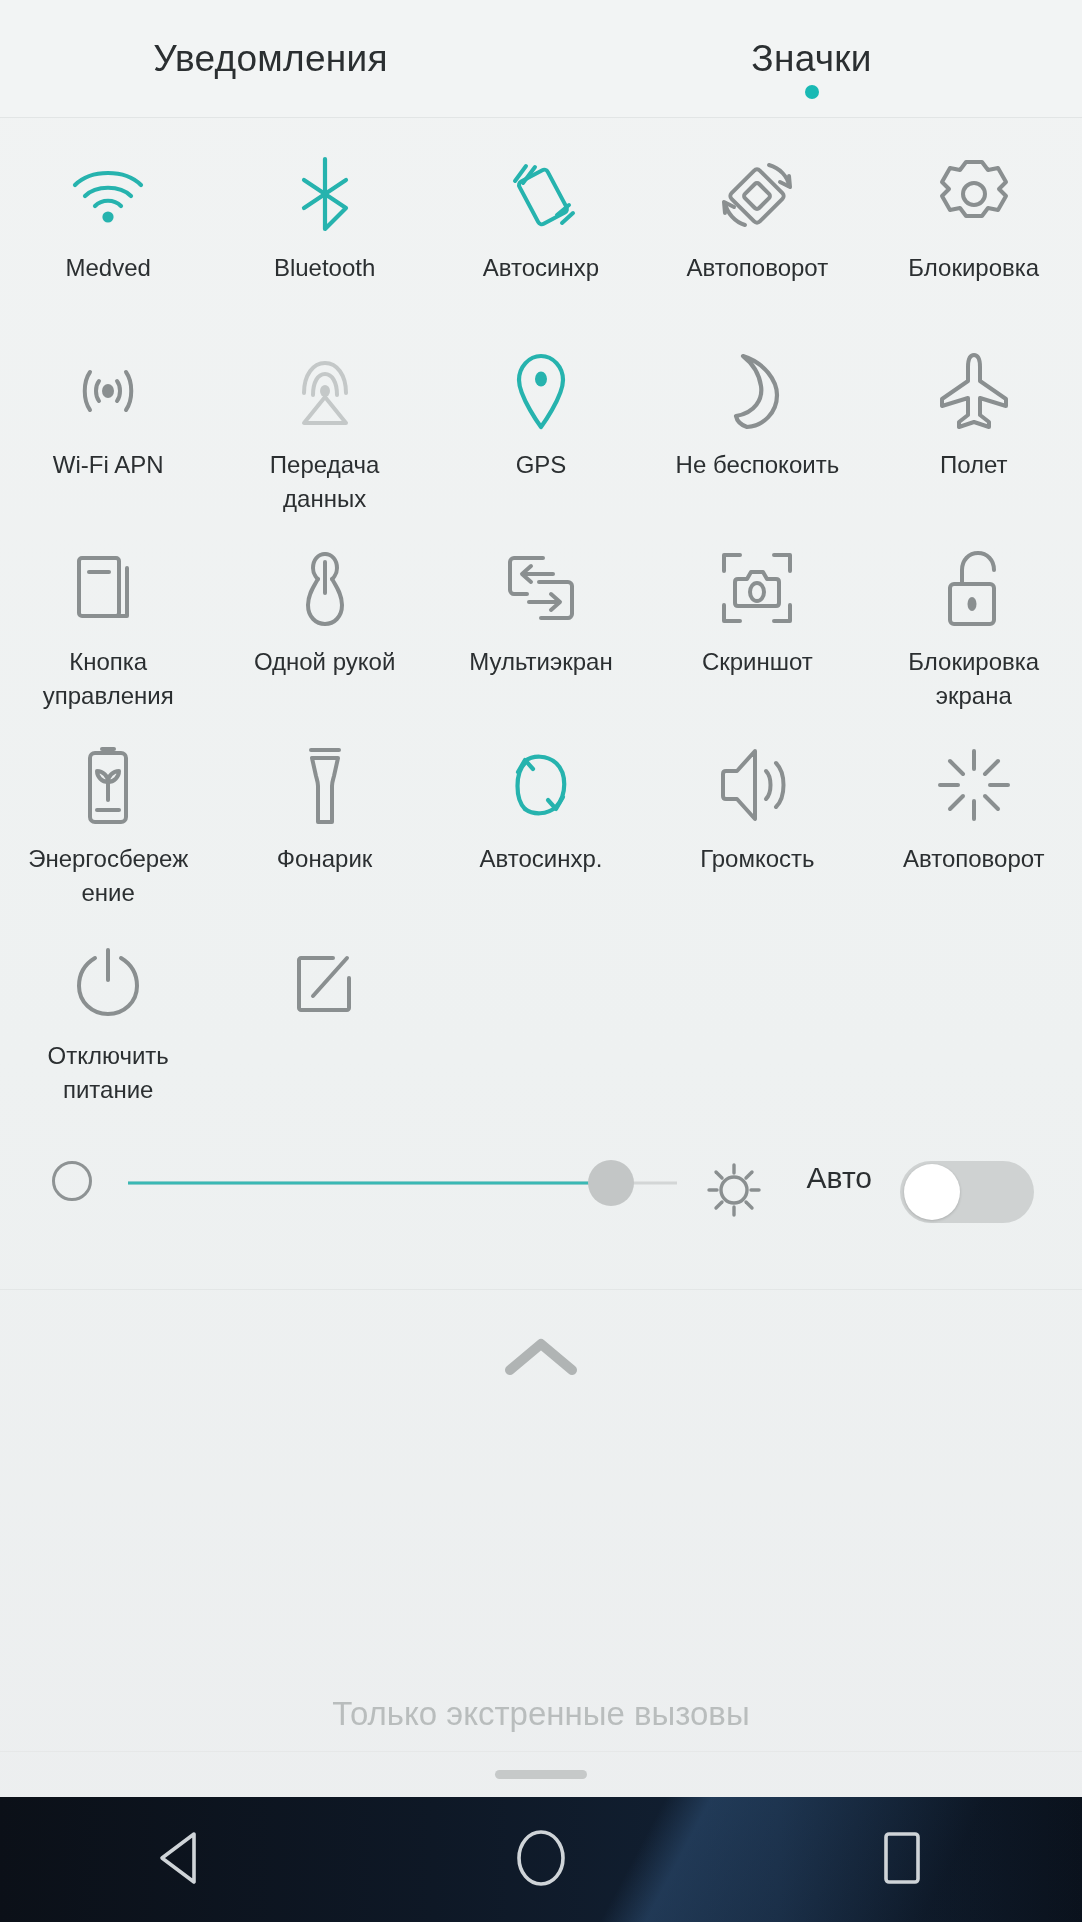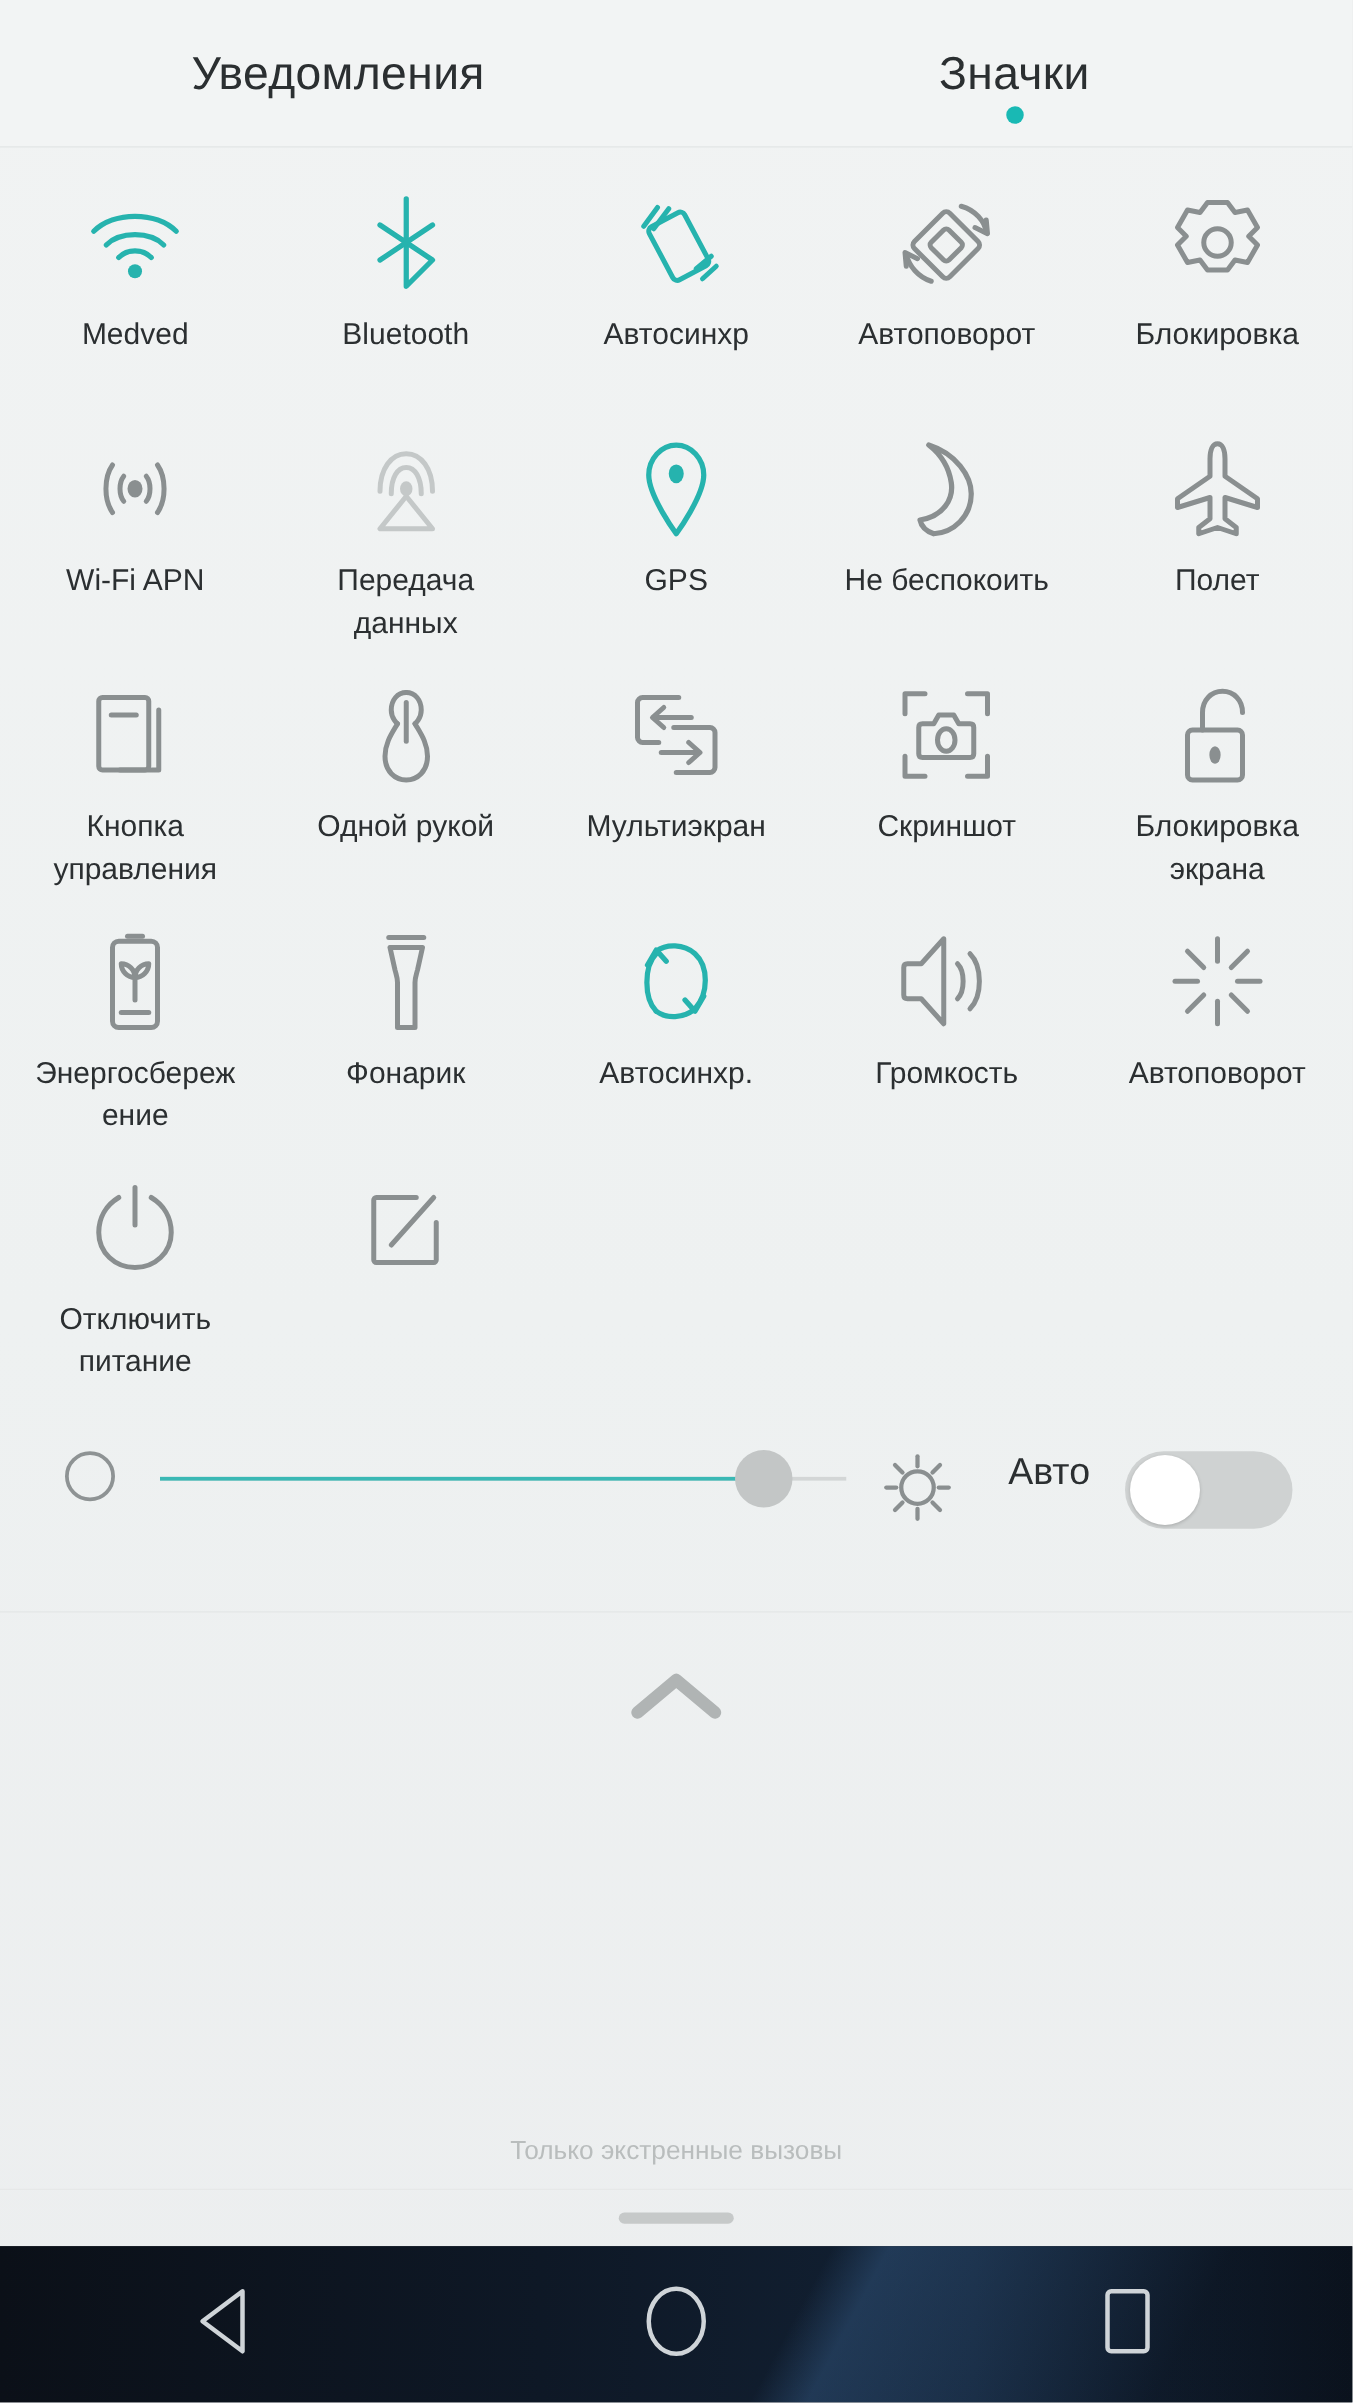--- a/index.html
+++ b/index.html
@@ -171,21 +171,21 @@
   .chevron-up {
     margin-top: 44px;
   }
 
   
   .status-text {
     position: absolute;
     bottom: 64px;
     left: 0; right: 0;
     text-align: center;
-    font-size: 21px;
+    font-size: 33px;
     color: #b9bdbd;
   }
   .drag-handle-wrap {
     position: absolute;
     bottom: 0; left: 0; right: 0;
     height: 46px;
     border-top: 1px solid #e6e8e8;
     display: flex;
     align-items: center;
     justify-content: center;

